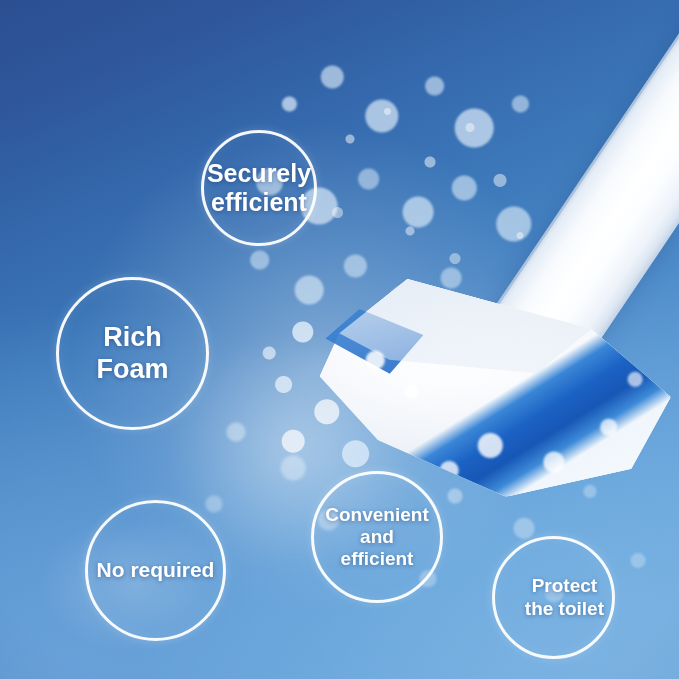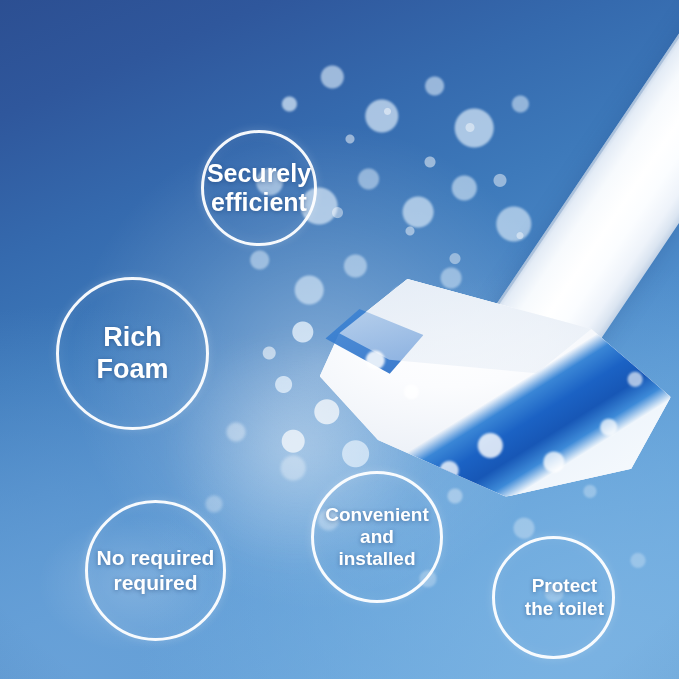--- a/index.html
+++ b/index.html
@@ -317,28 +317,27 @@
 
   <div class="badge" id="badge-foam">
     <span class="badge-label">
       <span>Rich Foam</span>
     </span>
   </div>
 
   <div class="badge" id="badge-nowash">
     <span class="badge-label">
       <span>No required</span><br>
-      <span>required</span>
     </span>
   </div>
 
   <div class="badge" id="badge-conv">
     <span class="badge-label">
       <span>Convenient</span><br>
-      <span>and installed</span>
+      <span>and efficient</span>
     </span>
   </div>
 
   <div class="badge" id="badge-protect">
     <span class="badge-label">
       <span>Protect</span><br>
       <span>the toilet</span>
     </span>
   </div>
 

